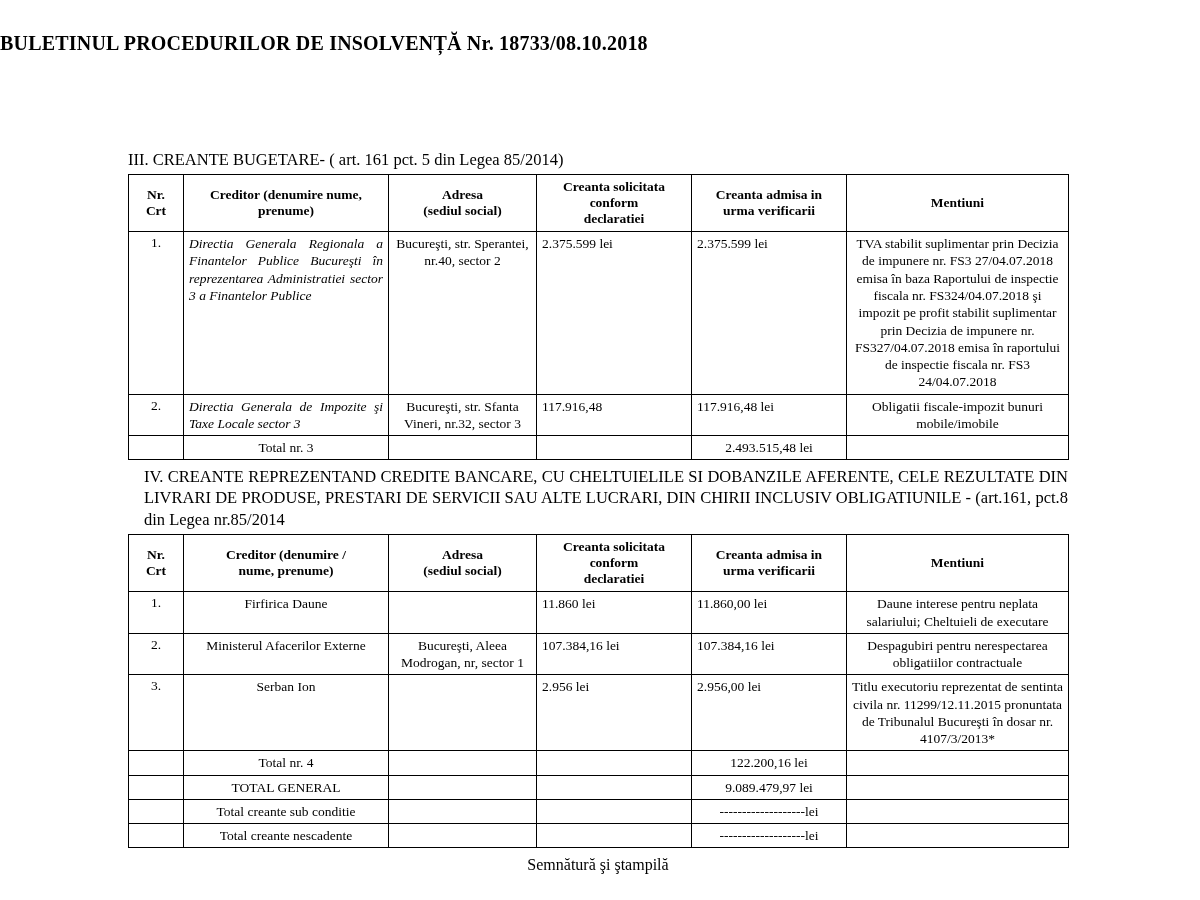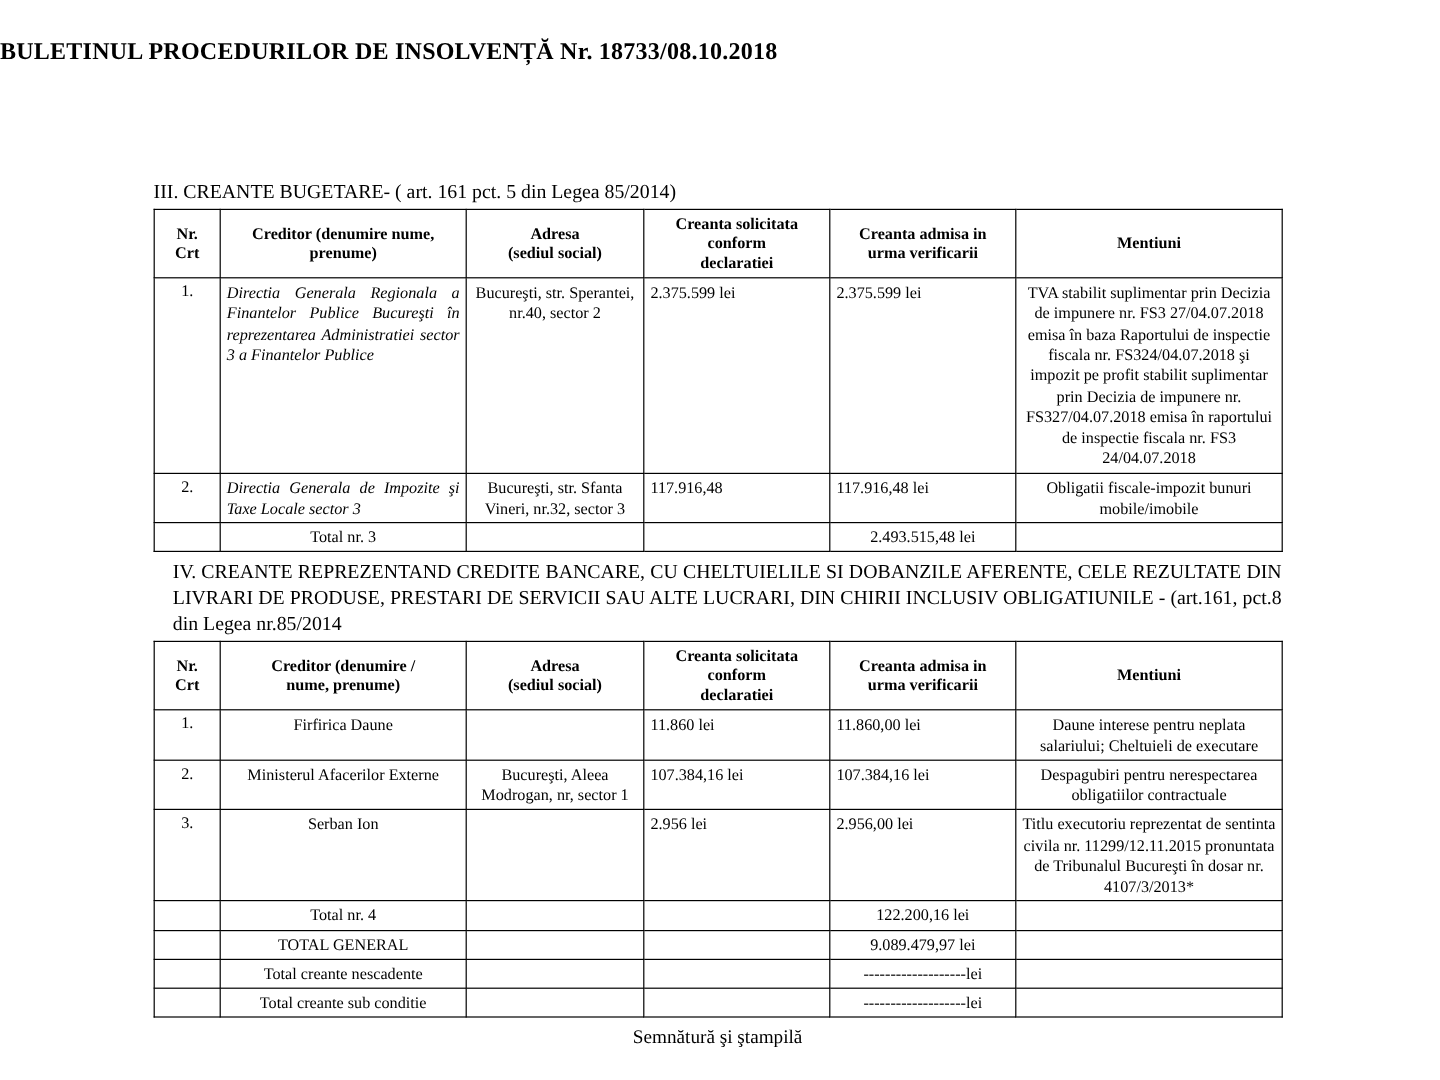--- a/index.html
+++ b/index.html
@@ -240,29 +240,29 @@
         <tr>
           <td class="nr"></td>
           <td class="left">TOTAL GENERAL</td>
           <td class="empty"></td>
           <td class="empty"></td>
           <td class="center">9.089.479,97 lei</td>
           <td class="empty"></td>
         </tr>
         <tr>
           <td class="nr"></td>
+          <td class="left">Total creante sub conditie</td>
+          <td class="empty"></td>
+          <td class="empty"></td>
+          <td class="center">-------------------lei</td>
+          <td class="empty"></td>
+        </tr>
+        <tr>
+          <td class="nr"></td>
           <td class="left">Total creante nescadente</td>
-          <td class="empty"></td>
-          <td class="empty"></td>
-          <td class="center">-------------------lei</td>
-          <td class="empty"></td>
-        </tr>
-        <tr>
-          <td class="nr"></td>
-          <td class="left">Total creante sub conditie</td>
           <td class="empty"></td>
           <td class="empty"></td>
           <td class="center">-------------------lei</td>
           <td class="empty"></td>
         </tr>
       </tbody>
     </table>
 
     <div class="signature">Semnătură şi ştampilă</div>
 

